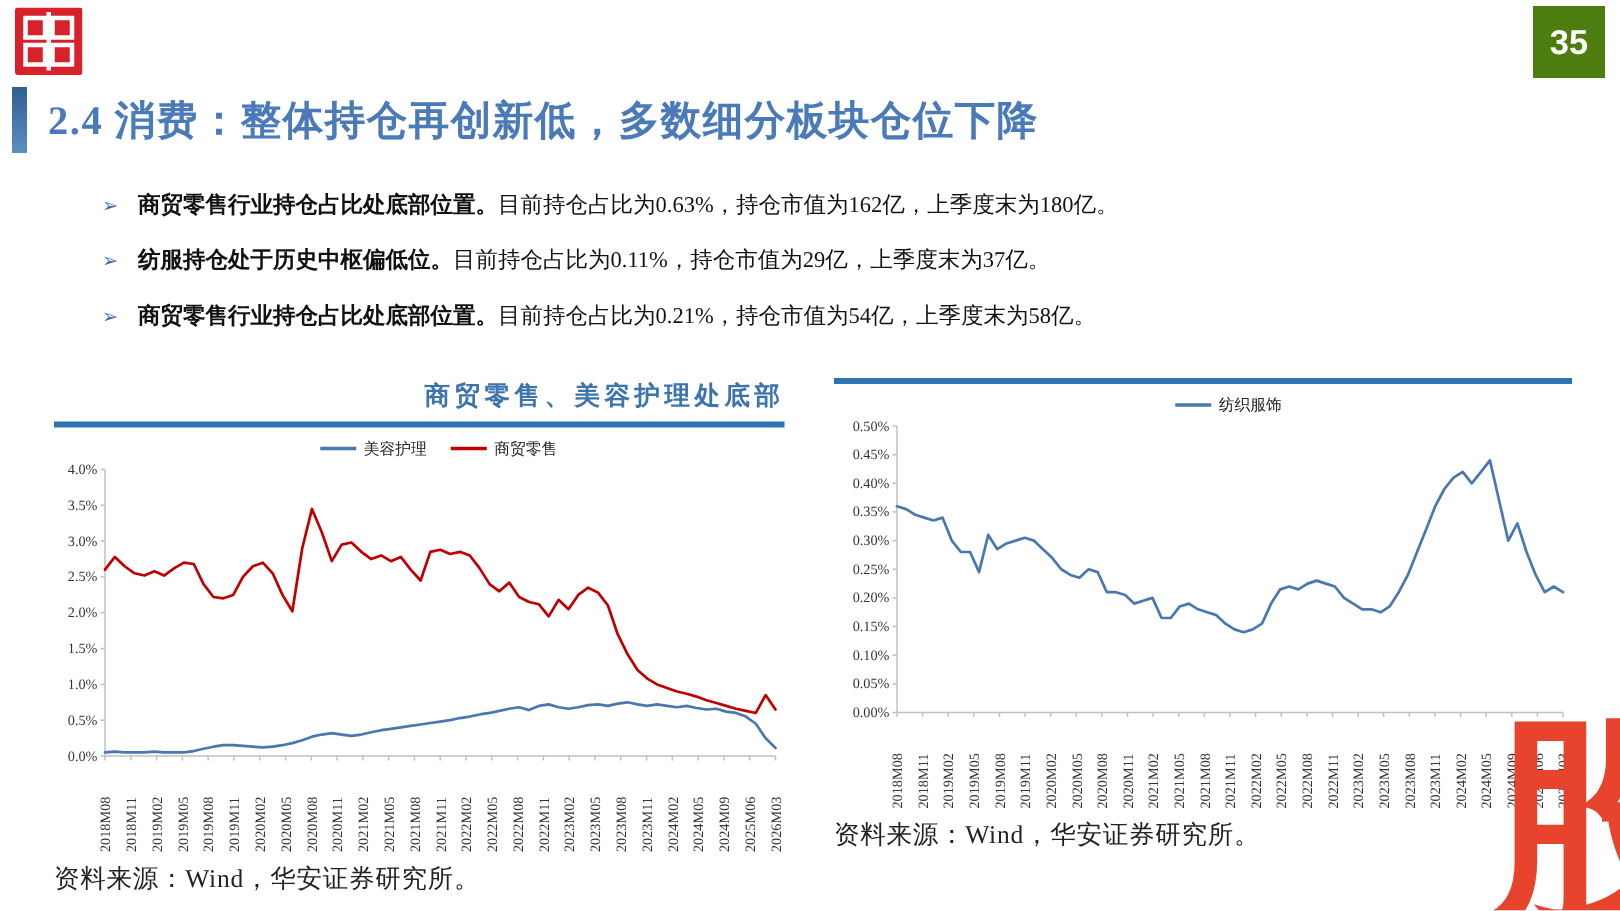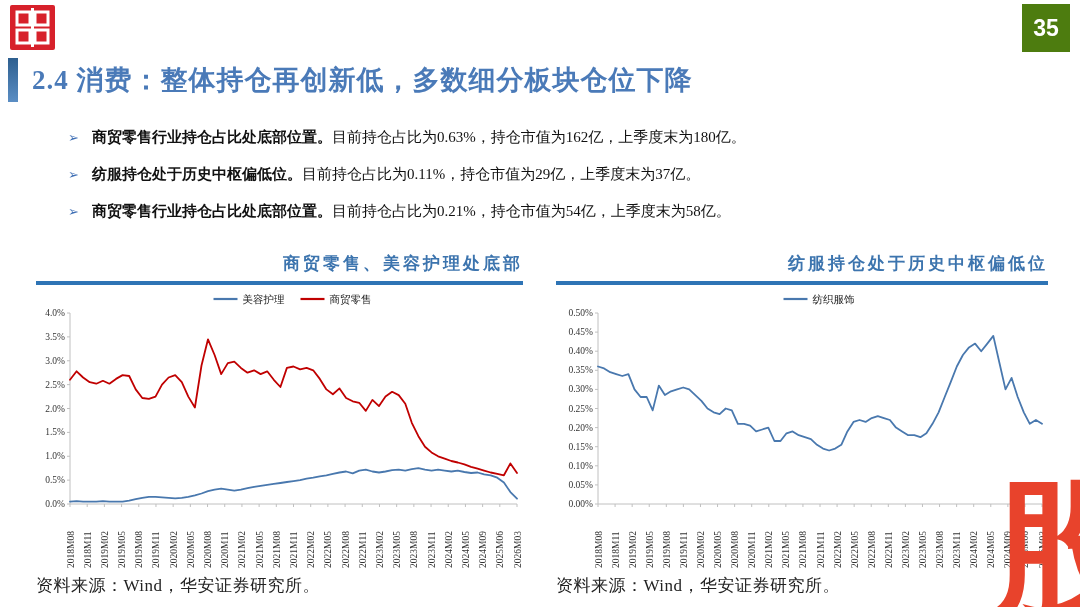--- a/index.html
+++ b/index.html
@@ -157,21 +157,20 @@
         <text x="206.5" y="15.5" font-family="&quot;Liberation Serif&quot;,serif" font-size="10.5" fill="#222">美容护理</text>
         <line x1="264.5" y1="12" x2="288.5" y2="12" stroke="#c00000" stroke-width="2.2"></line>
         <text x="293.5" y="15.5" font-family="&quot;Liberation Serif&quot;,serif" font-size="10.5" fill="#222">商贸零售</text>
         <polyline points="34.0,214.6 40.6,214.1 47.1,214.6 53.7,214.6 60.3,214.6 66.9,214.1 73.4,214.6 80.0,214.6 86.6,214.6 93.2,213.7 99.7,212.2 106.3,210.8 112.9,209.8 119.5,209.8 126.0,210.3 132.6,210.8 139.2,211.3 145.8,210.8 152.3,209.8 158.9,208.4 165.5,206.5 172.0,204.1 178.6,202.7 185.2,201.7 191.8,202.7 198.3,203.6 204.9,202.7 211.5,201.2 218.1,199.8 224.6,198.9 231.2,197.9 237.8,196.9 244.4,196.0 250.9,195.0 257.5,194.1 264.1,193.1 270.6,191.7 277.2,190.7 283.8,189.3 290.4,188.3 296.9,186.9 303.5,185.5 310.1,184.5 316.7,186.4 323.2,183.6 329.8,182.6 336.4,184.5 343.0,185.5 349.5,184.5 356.1,183.1 362.7,182.6 369.3,183.6 375.8,182.1 382.4,181.2 389.0,182.6 395.5,183.6 402.1,182.6 408.7,183.6 415.3,184.5 421.8,183.6 428.4,185.0 435.0,186.0 441.6,185.5 448.1,187.4 454.7,188.3 461.3,190.7 467.9,195.5 474.4,205.1 481.0,211.7" fill="none" stroke="#4978ae" stroke-width="1.8" stroke-linejoin="round" stroke-linecap="round"></polyline>
         <polyline points="34.0,92.8 40.6,84.3 47.1,90.5 53.7,95.2 60.3,96.7 66.9,93.8 73.4,96.7 80.0,91.9 86.6,88.1 93.2,89.0 99.7,102.4 106.3,111.0 112.9,111.9 119.5,109.6 126.0,97.6 132.6,90.5 139.2,88.1 145.8,95.2 152.3,109.6 158.9,120.5 165.5,78.5 172.0,52.3 178.6,68.0 185.2,87.1 191.8,76.1 198.3,74.7 204.9,80.9 211.5,85.7 218.1,83.3 224.6,87.1 231.2,84.3 237.8,92.8 244.4,100.0 250.9,80.9 257.5,79.5 264.1,82.3 270.6,80.9 277.2,83.3 283.8,91.9 290.4,102.4 296.9,107.2 303.5,101.4 310.1,111.0 316.7,114.3 323.2,115.8 329.8,123.9 336.4,112.9 343.0,119.1 349.5,109.6 356.1,104.8 362.7,108.1 369.3,116.7 375.8,135.8 382.4,149.2 389.0,159.7 395.5,165.4 402.1,169.3 408.7,171.6 415.3,174.0 421.8,175.5 428.4,177.4 435.0,179.8 441.6,181.7 448.1,183.6 454.7,185.5 461.3,186.9 467.9,188.3 474.4,176.4 481.0,186.0" fill="none" stroke="#c00000" stroke-width="1.8" stroke-linejoin="round" stroke-linecap="round"></polyline>
       </svg>
     <div class="source-note">资料来源：Wind，华安证券研究所。</div>
   </section>
 
   <section class="chart-panel right">
-    <h2 class="chart-title">纺服持仓处于历史中枢偏低位</h2>
     <div class="chart-rule"></div>
     <svg class="chart-svg" width="492" height="285">
         <line x1="42" y1="26" x2="42" y2="217" stroke="#c0c0c0" stroke-width="1"></line>
         <line x1="42" y1="217" x2="486" y2="217" stroke="#c0c0c0" stroke-width="1"></line>
         <line x1="39" y1="217" x2="42" y2="217" stroke="#c0c0c0" stroke-width="1"></line>
         <text x="37" y="220" text-anchor="end" font-family="&quot;Liberation Serif&quot;,serif" font-size="9.5" fill="#333333">0.00%</text>
         <line x1="39" y1="197.9" x2="42" y2="197.9" stroke="#c0c0c0" stroke-width="1"></line>
         <text x="37" y="200.9" text-anchor="end" font-family="&quot;Liberation Serif&quot;,serif" font-size="9.5" fill="#333333">0.05%</text>
         <line x1="39" y1="178.8" x2="42" y2="178.8" stroke="#c0c0c0" stroke-width="1"></line>
         <text x="37" y="181.8" text-anchor="end" font-family="&quot;Liberation Serif&quot;,serif" font-size="9.5" fill="#333333">0.10%</text>

